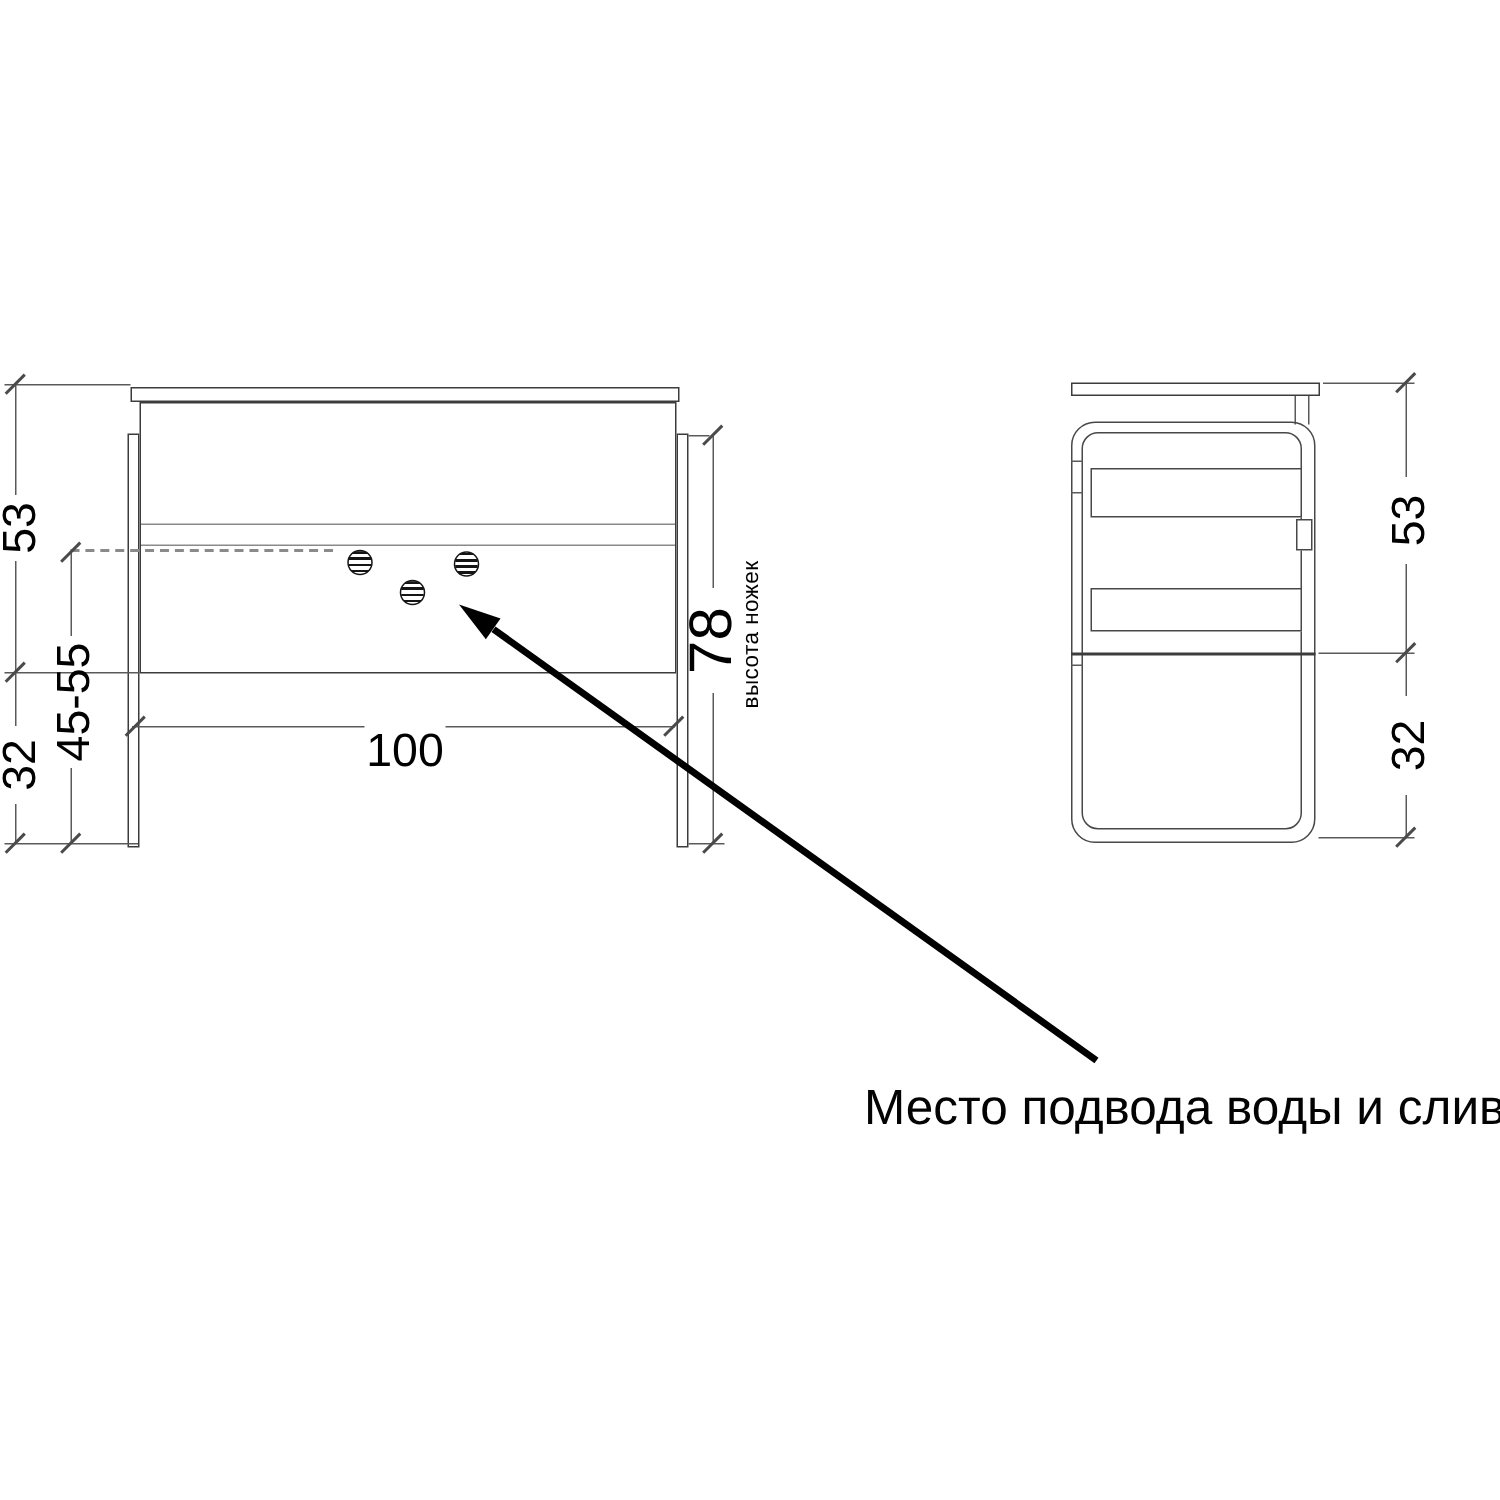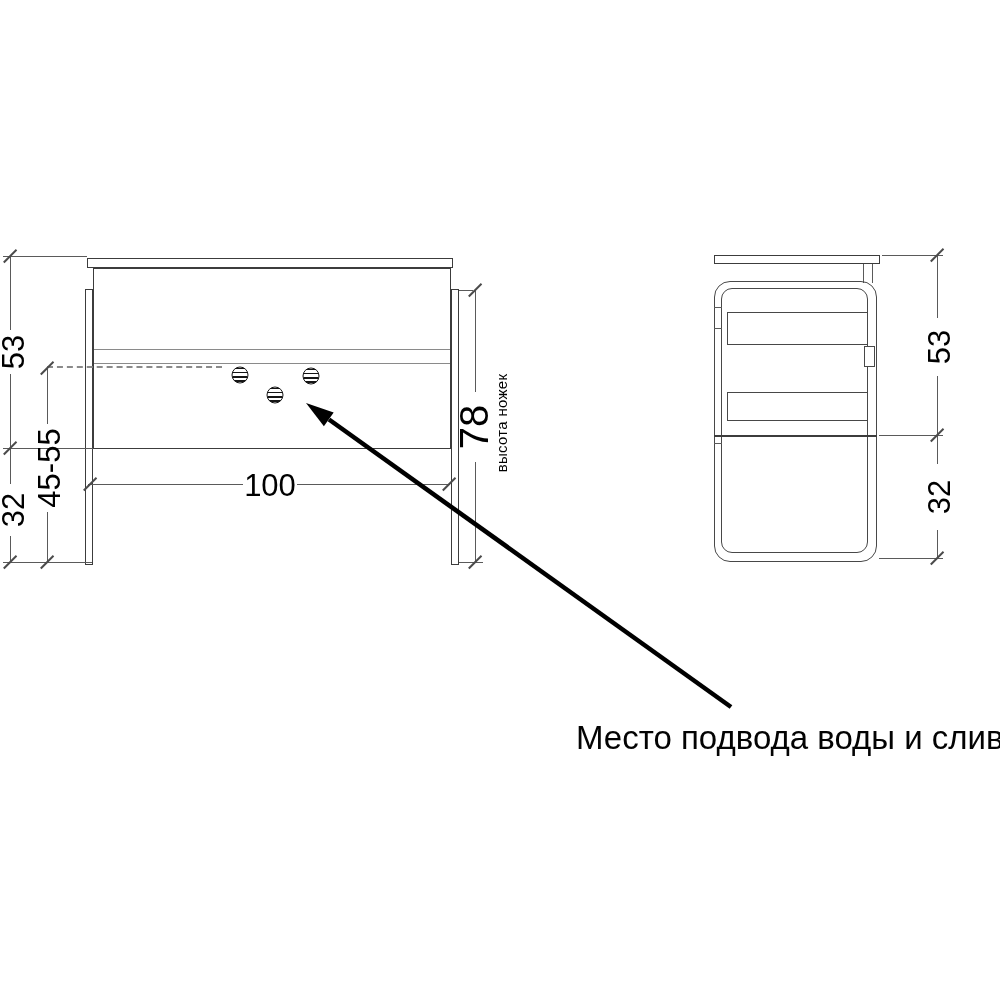--- a/index.html
+++ b/index.html
@@ -67,21 +67,21 @@
   <div class="v" style="left:47px;top:368px;height:56px;"></div>
   <div class="v" style="left:47px;top:512px;height:50px;"></div>
   <div class="tick" style="left:47px;top:368px;"></div>
   <div class="tick" style="left:47px;top:562px;"></div>
   <div class="dim rot" style="left:49px;top:468px;">45-55</div>
 
   <div class="h" style="left:88px;top:484px;width:155px;"></div>
   <div class="h" style="left:297px;top:484px;width:153px;"></div>
   <div class="tick" style="left:90px;top:484px;"></div>
   <div class="tick" style="left:449px;top:484px;"></div>
-  <div class="dim" style="left:270px;top:485px;">100</div>
+  <div class="dim" style="left:270px;top:500px;">100</div>
 
   <div class="h" style="left:459px;top:290px;width:14px;"></div>
   <div class="h" style="left:459px;top:562px;width:24px;"></div>
   <div class="v" style="left:475px;top:290px;height:102px;"></div>
   <div class="v" style="left:475px;top:462px;height:100px;"></div>
   <div class="tick" style="left:475px;top:290px;"></div>
   <div class="tick" style="left:475px;top:562px;"></div>
   <div class="dim rot big" style="left:474px;top:427px;">78</div>
   <div class="dim rot small" style="left:501px;top:423px;">высота ножек</div>
 

